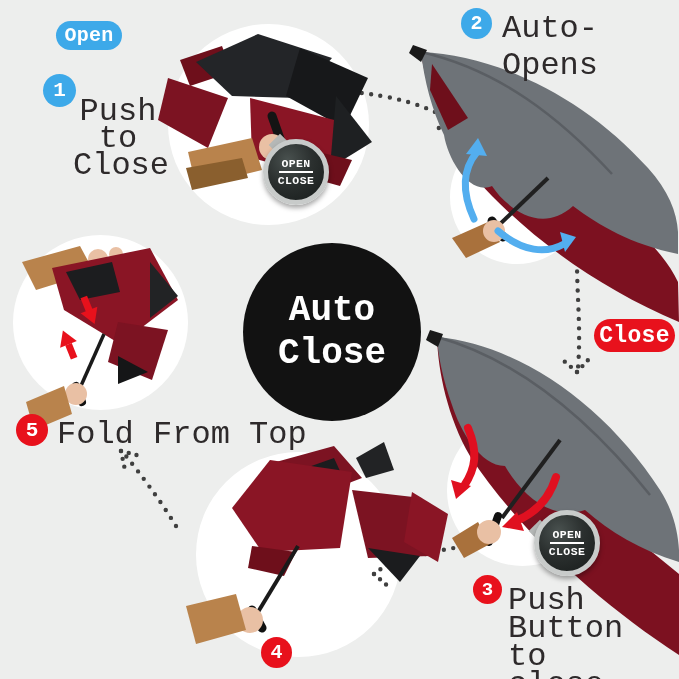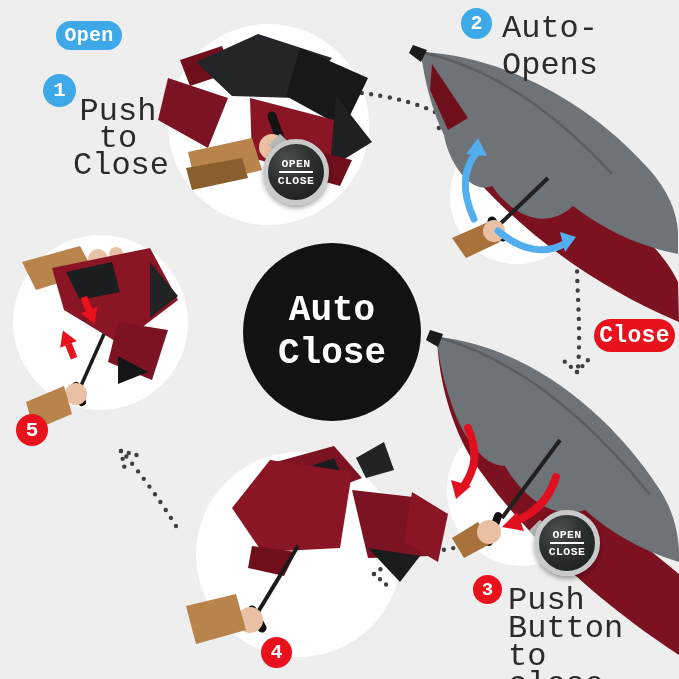--- a/index.html
+++ b/index.html
@@ -206,20 +206,21 @@
 
   <div class="steplabel" id="label-1">
     <div>Push</div>
     <div>to Close</div>
   </div>
   <div class="steplabel" id="label-2">Auto-Opens</div>
   <div class="steplabel" id="label-3">
     <div>Push Button</div>
     <div>to close</div>
   </div>
+  <div class="steplabel" id="label-5">Fold From Top</div>
 
   <div class="ocbtn-tail" id="ocbtn-tail-1"></div>
   <div class="ocbtn" id="ocbtn-1">
     <span>OPEN</span>
     <span class="divider"></span>
     <span>CLOSE</span>
   </div>
   <div class="ocbtn-tail" id="ocbtn-tail-2"></div>
   <div class="ocbtn" id="ocbtn-2">
     <span>OPEN</span>

